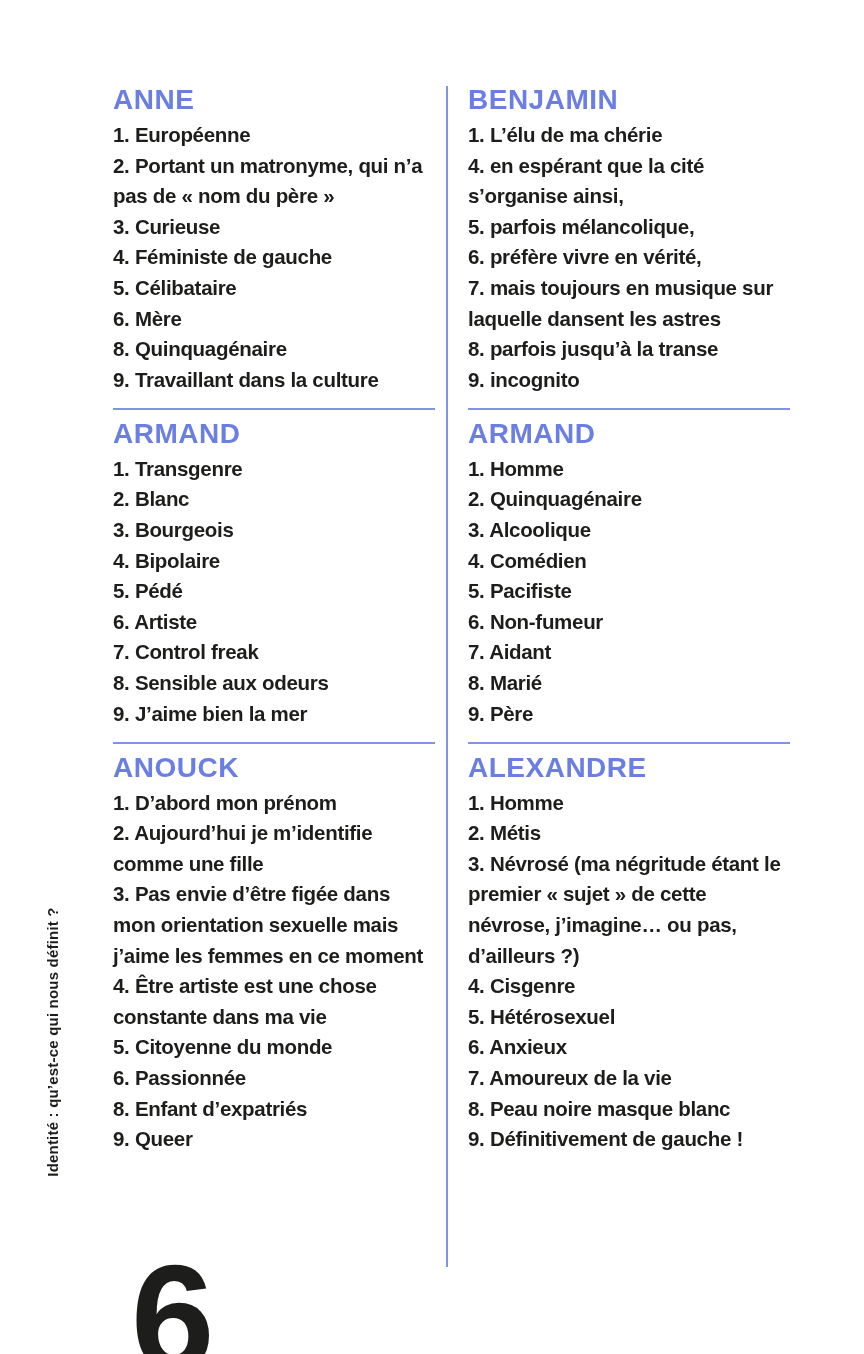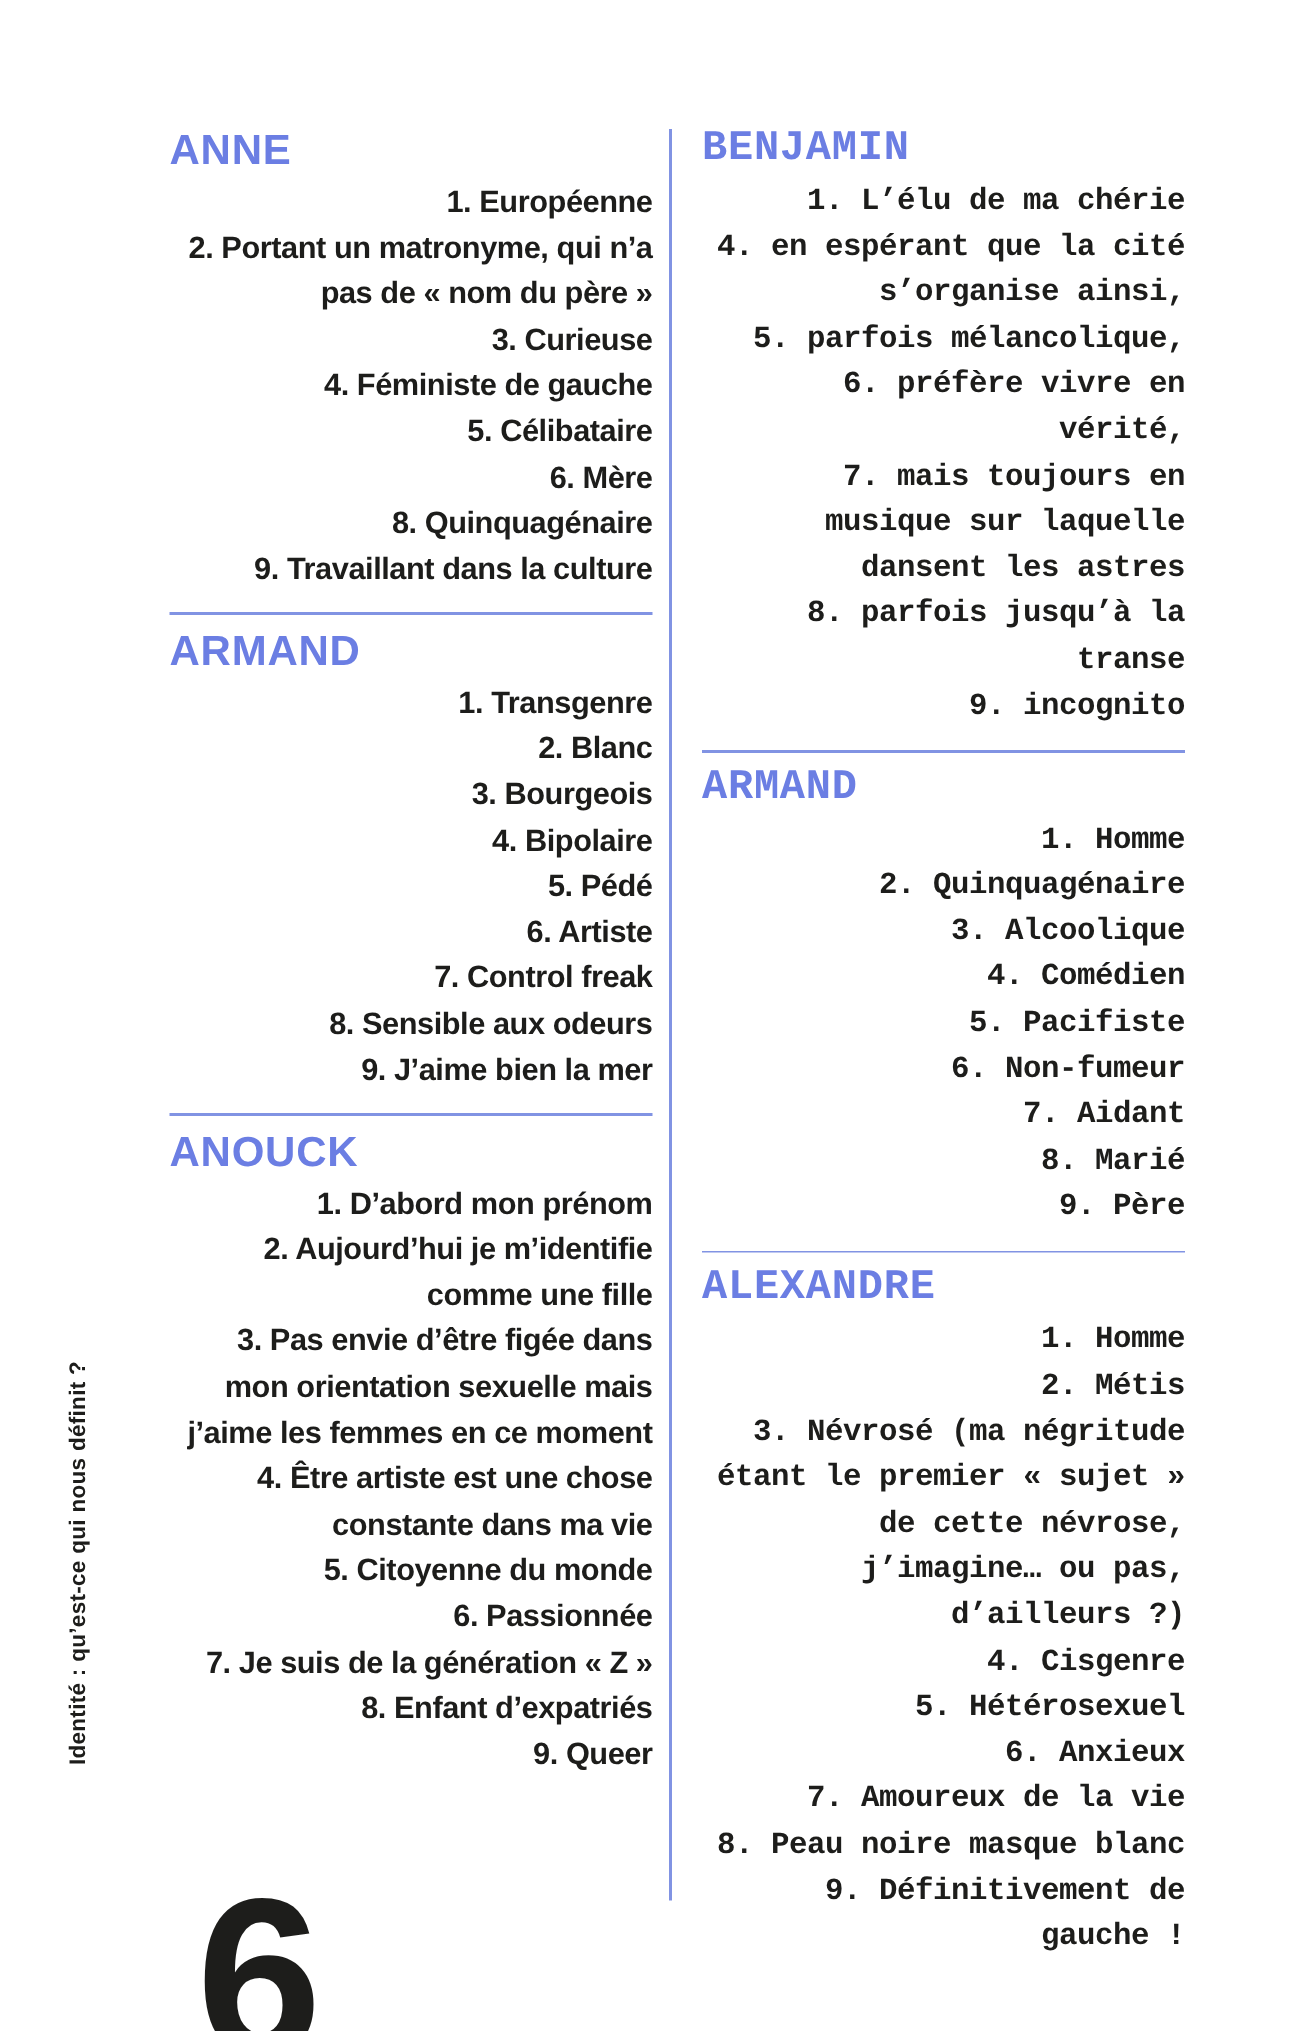--- a/index.html
+++ b/index.html
@@ -28,37 +28,36 @@
   .vrule {
     position: absolute;
     left: 446px;
     top: 86px;
     width: 1.5px;
     height: 1181px;
     background: var(--rule);
   }
   .col { position: absolute; top: 85px; width: 322px; }
   .col-left  { left: 113px; }
-  .col-right { left: 468px; font-family: Liberation Mono, monospace; }
+  .col-right { left: 468px; }
   .sec-title {
     margin: 0 0 5px 0;
     font-size: 28px;
     line-height: 30px;
     font-weight: 700;
     letter-spacing: 0.5px;
     color: var(--accent);
   }
   .item {
     margin: 0;
     font-size: 20.5px;
     line-height: 30.6px;
     font-weight: 700;
     letter-spacing: -0.3px;
     color: var(--text);
-    text-align: right;
   }
   .rule {
     border: 0;
     height: 1.5px;
     background: var(--rule);
     margin: 13px 0 9px 0;
   }
   .page-number {
     position: absolute;
     left: 131px;
@@ -106,21 +105,20 @@
         </div>
         <div class="rule"></div>
         <div class="section">
           <h2 class="sec-title">ANOUCK</h2>
           <p class="item">1. D’abord mon prénom</p>
           <p class="item">2. Aujourd’hui je m’identifie comme une fille</p>
           <p class="item">3. Pas envie d’être figée dans mon orientation sexuelle mais j’aime les femmes en ce moment</p>
           <p class="item">4. Être artiste est une chose constante dans ma vie</p>
           <p class="item">5. Citoyenne du monde</p>
           <p class="item">6. Passionnée</p>
-          <p class="item">7. Je suis de la génération « Z »</p>
           <p class="item">8. Enfant d’expatriés</p>
           <p class="item">9. Queer</p>
         </div>
       </section>
     <section class="col col-right">
         <div class="section">
           <h2 class="sec-title">BENJAMIN</h2>
           <p class="item">1. L’élu de ma chérie</p>
           <p class="item">4. en espérant que la cité s’organise ainsi,</p>
           <p class="item">5. parfois mélancolique,</p>

